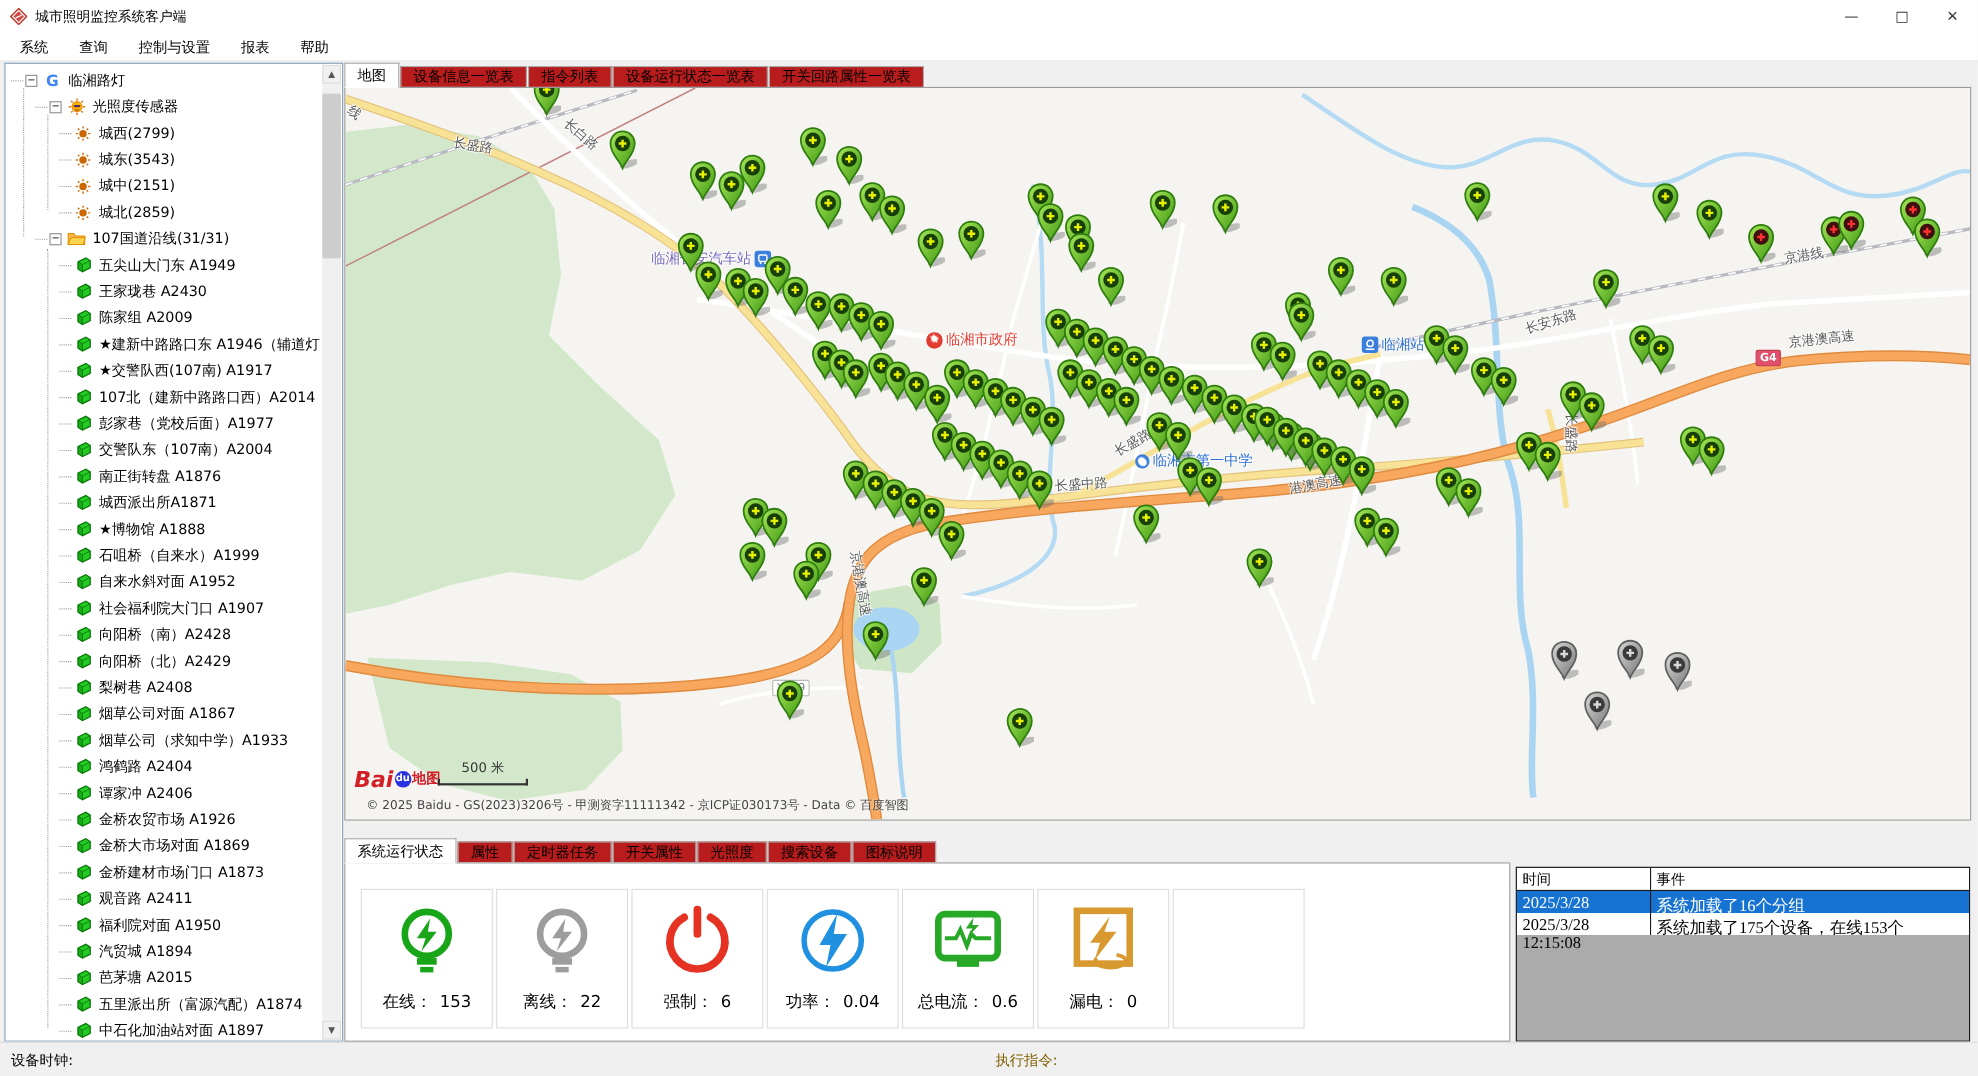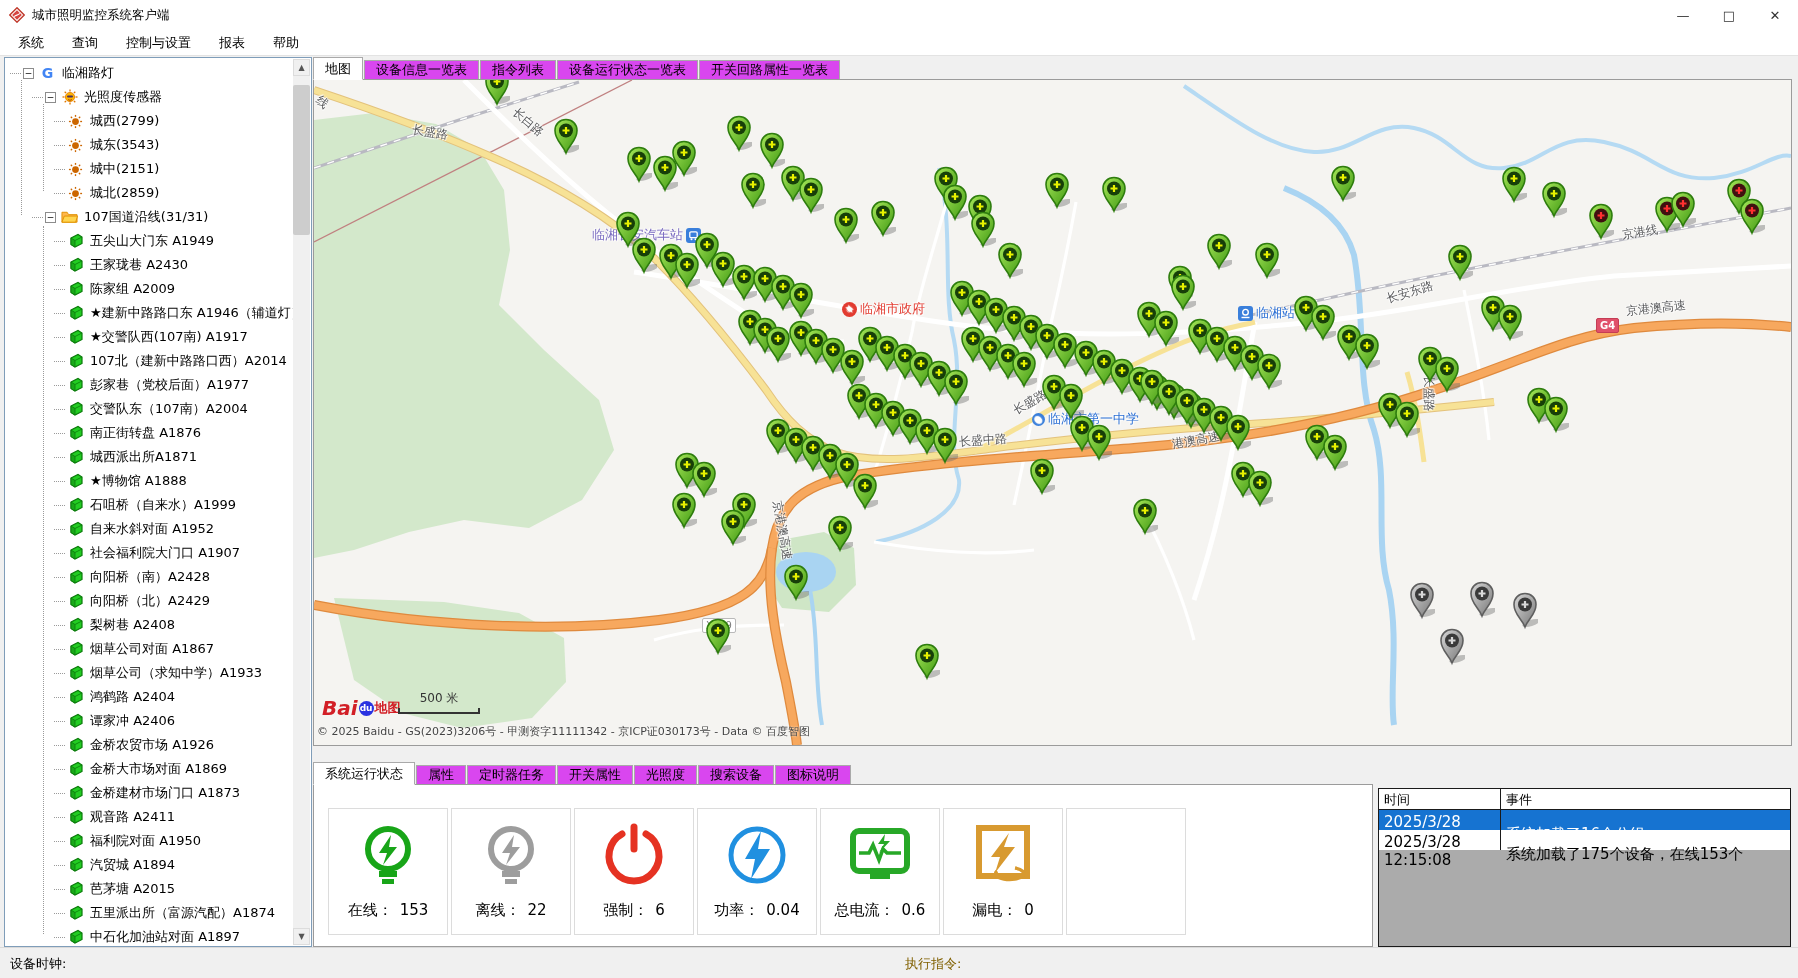--- a/index.html
+++ b/index.html
@@ -32,21 +32,21 @@
   .vguide { position:absolute; width:0; border-left:1px dotted #9a9a9a; }
   
   #side-sb { position:absolute; top:1px; right:1px; width:17px; height:886px; background:#f0f0f0; }
   .sb-btn { position:absolute; left:0; width:17px; height:17px; background:#f0f0f0; border:1px solid #dcdcdc; color:#555; font-size:8px; display:flex; align-items:center; justify-content:center; }
   #sb-up { top:0; } #sb-down { bottom:0; }
   #sb-thumb { position:absolute; left:0; top:26px; width:17px; height:150px; background:#cdcdcd; border-radius:2px; }
   
   .tabstrip { position:absolute; display:flex; align-items:flex-end; }
   #map-tabs { left:313px; top:57px; height:23px; }
   #bottom-tabs { left:313px; top:762px; height:23px; }
-  .tab { border:1px solid #a9a9a9; background:#d946ef; height:20px; padding:0 11px; display:flex; align-items:center; font-size:13px; margin-right:1px; position:relative; }
+  .tab { border:1px solid #a9a9a9; background:#b91c1c; height:20px; padding:0 11px; display:flex; align-items:center; font-size:13px; margin-right:1px; position:relative; }
   .tab.active { background:#fff; height:23px; z-index:3; border-bottom:1px solid #fff; }
   
   #map-pane { position:absolute; left:313px; top:79px; width:1479px; height:667px; background:#f5f4f1; border:1px solid #9b9b9b; overflow:hidden; z-index:1; }
   #map-canvas { position:absolute; left:0; top:0; }
   #map-labels { position:absolute; left:0; top:0; width:100%; height:100%; z-index:2; }
   .road-label { position:absolute; font-size:12px; color:#58595b; text-shadow:0 0 2px #fff,0 0 2px #fff,1px 1px 1px #fff,-1px -1px 1px #fff; white-space:nowrap; }
   .place-label { position:absolute; display:flex; align-items:center; gap:3px; font-size:13px; white-space:nowrap; text-shadow:0 0 2px #fff,1px 1px 1px #fff,-1px -1px 1px #fff; }
   .pbadge { width:15px; height:15px; border-radius:3px; display:flex; align-items:center; justify-content:center; flex:none; }
   .badge-blue { background:#3a7fdb; }
   .badge-red  { background:#e23b30; border-radius:50%; color:#fff; font-size:9px; }
@@ -55,37 +55,37 @@
   .ref-badge { position:absolute; background:#fff; border:1px solid #b9b9b9; border-radius:2px; color:#808080; font-size:10px; padding:0 3px; line-height:13px; }
   .shield { position:absolute; background:#e0506a; color:#fff; font-size:10px; font-weight:bold; border-radius:2px; padding:0 3px; line-height:13px; border:1px solid #c43d55; }
   #pins { position:absolute; left:0; top:0; width:100%; height:100%; z-index:3; }
   .pin { position:absolute; width:26px; height:38px; margin-left:-13px; margin-top:-34px; }
   #map-scale { position:absolute; left:84px; top:610px; z-index:4; font-size:12px; color:#333; text-align:center; }
   #scalebar { width:82px; height:6px; border-bottom:2px solid #333; border-left:2px solid #333; border-right:2px solid #333; margin-top:1px; }
   #baidu-logo { position:absolute; left:8px; top:616px; z-index:4; display:flex; align-items:center; font-weight:bold; }
   #logo-bai { color:#d21f26; font-size:20px; font-style:italic; }
   #logo-du { background:#2932e1; color:#fff; border-radius:50%; width:15px; height:15px; font-size:9px; display:flex; align-items:center; justify-content:center; margin:0 1px; }
   #logo-map { color:#d21f26; font-size:13px; }
-  #map-attrib { position:absolute; left:3px; top:644px; z-index:4; font-size:11px; color:#444; text-shadow:0 0 2px #fff; }
+  #map-attrib { position:absolute; left:19px; top:644px; z-index:4; font-size:11px; color:#444; text-shadow:0 0 2px #fff; }
   
   #bottom-pane { position:absolute; left:313px; top:784px; width:1060px; height:163px; background:#fff; border:1px solid #9b9b9b; overflow:hidden; z-index:1; }
   #cards { position:absolute; left:14px; top:23px; display:flex; gap:3px; }
   .card { width:120px; height:127px; background:#fff; border:1px solid #dcdcdc; position:relative; flex:none; }
   .cicon { position:absolute; left:50%; top:10px; transform:translateX(-50%); width:72px; height:72px; }
   .card-text { position:absolute; left:0; right:0; bottom:14px; text-align:center; font-size:15px; }
   .cv { margin-left:7px; }
   
   #event-panel { position:absolute; left:1378px; top:788px; width:413px; height:159px; border:1px solid #1a1a1a; background:#ababab; overflow:hidden; }
-  .erow, #event-header { display:flex; width:100%; }
+  .erow, #event-header { display:flex; width:100%;font-family:Liberation Serif, serif; }
   #event-header { height:21px; background:#fff; border-bottom:1px solid #1a1a1a; }
   .ecol-time { width:122px; flex:none; border-right:1px solid #1a1a1a; padding:2px 5px; }
   .ecol-event { flex:1; padding:2px 5px; }
   .erow { height:20px; background:#fff; font-size:15px; }
   .erow .etime { width:122px; flex:none; border-right:1px solid #1a1a1a; padding:3px 5px; }
-  .erow .eevent { flex:1; padding:15px 5px; }
+  .erow .eevent { flex:1; padding:4px 5px; }
   .erow.sel { background:#1673d1; color:#fff; }
   
   #statusbar { position:absolute; left:0; top:947px; width:1798px; height:31px; background:#f0f0f0; border-top:1px solid #dadada; }
   #clock-label { position:absolute; left:10px; top:7px; }
   #exec-label { position:absolute; left:905px; top:7px; color:#806000; }
 </style>
 </head>
 <body>
 
 <svg width="0" height="0" style="position:absolute">

